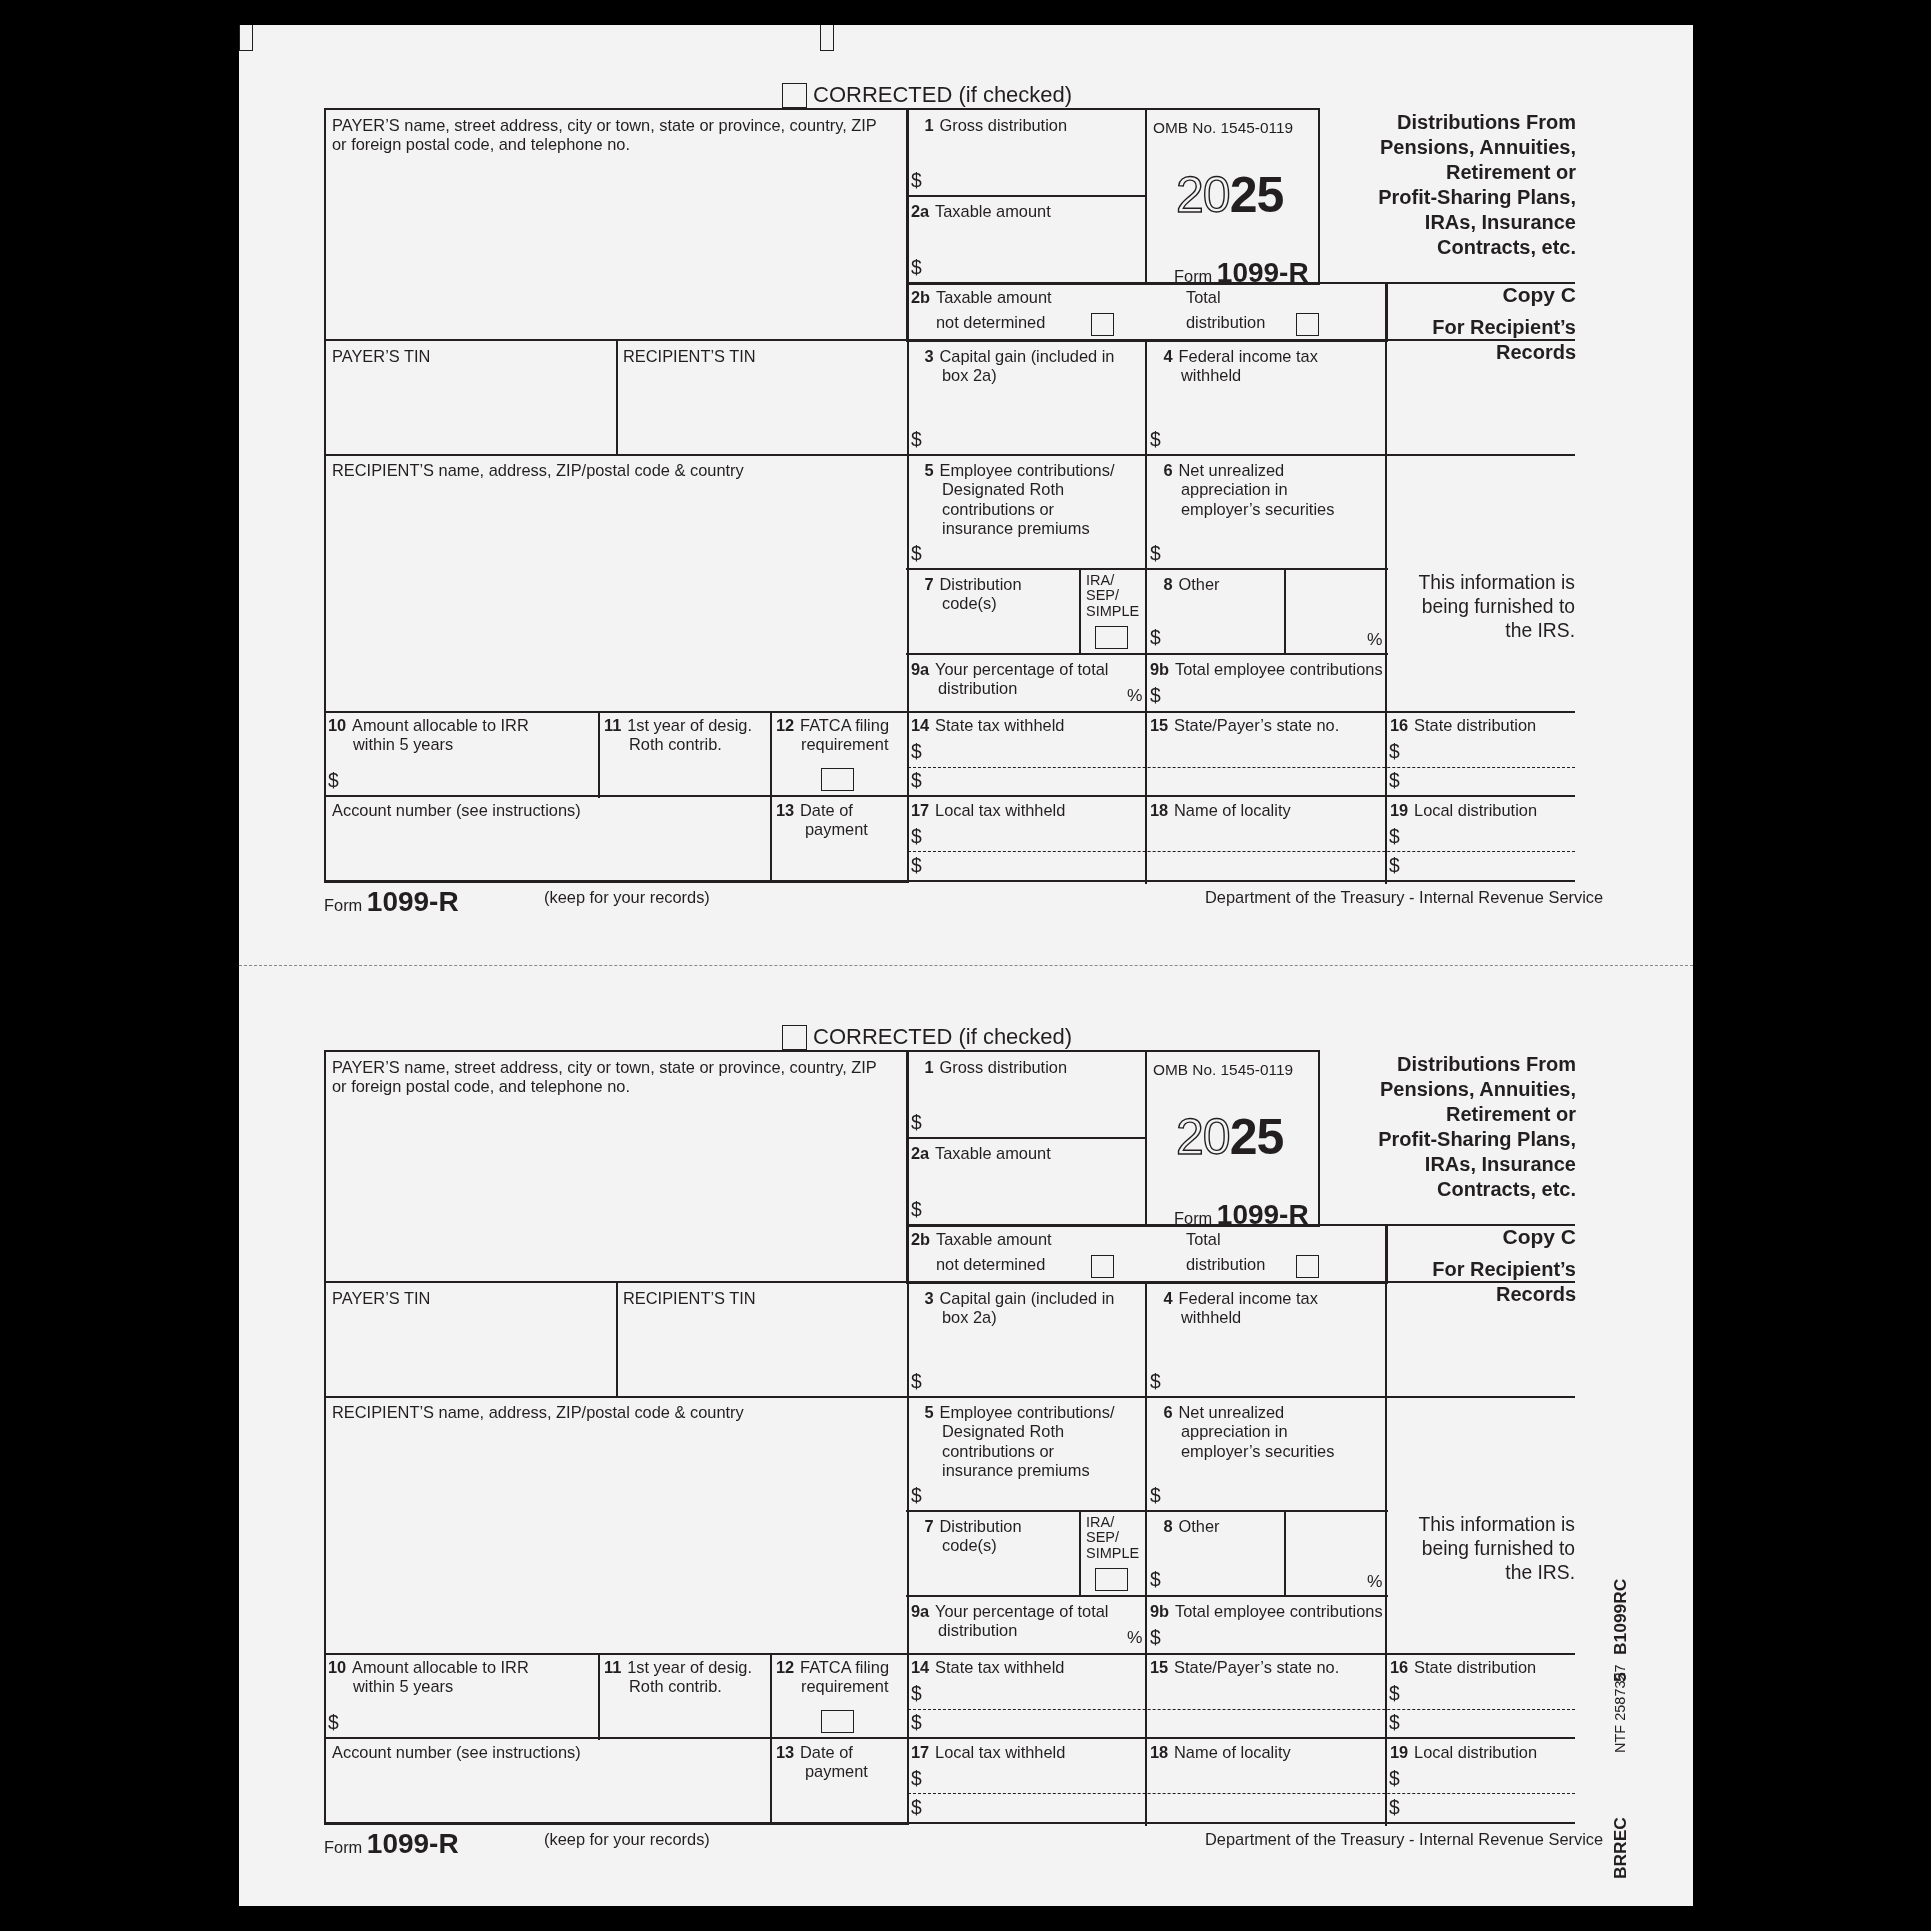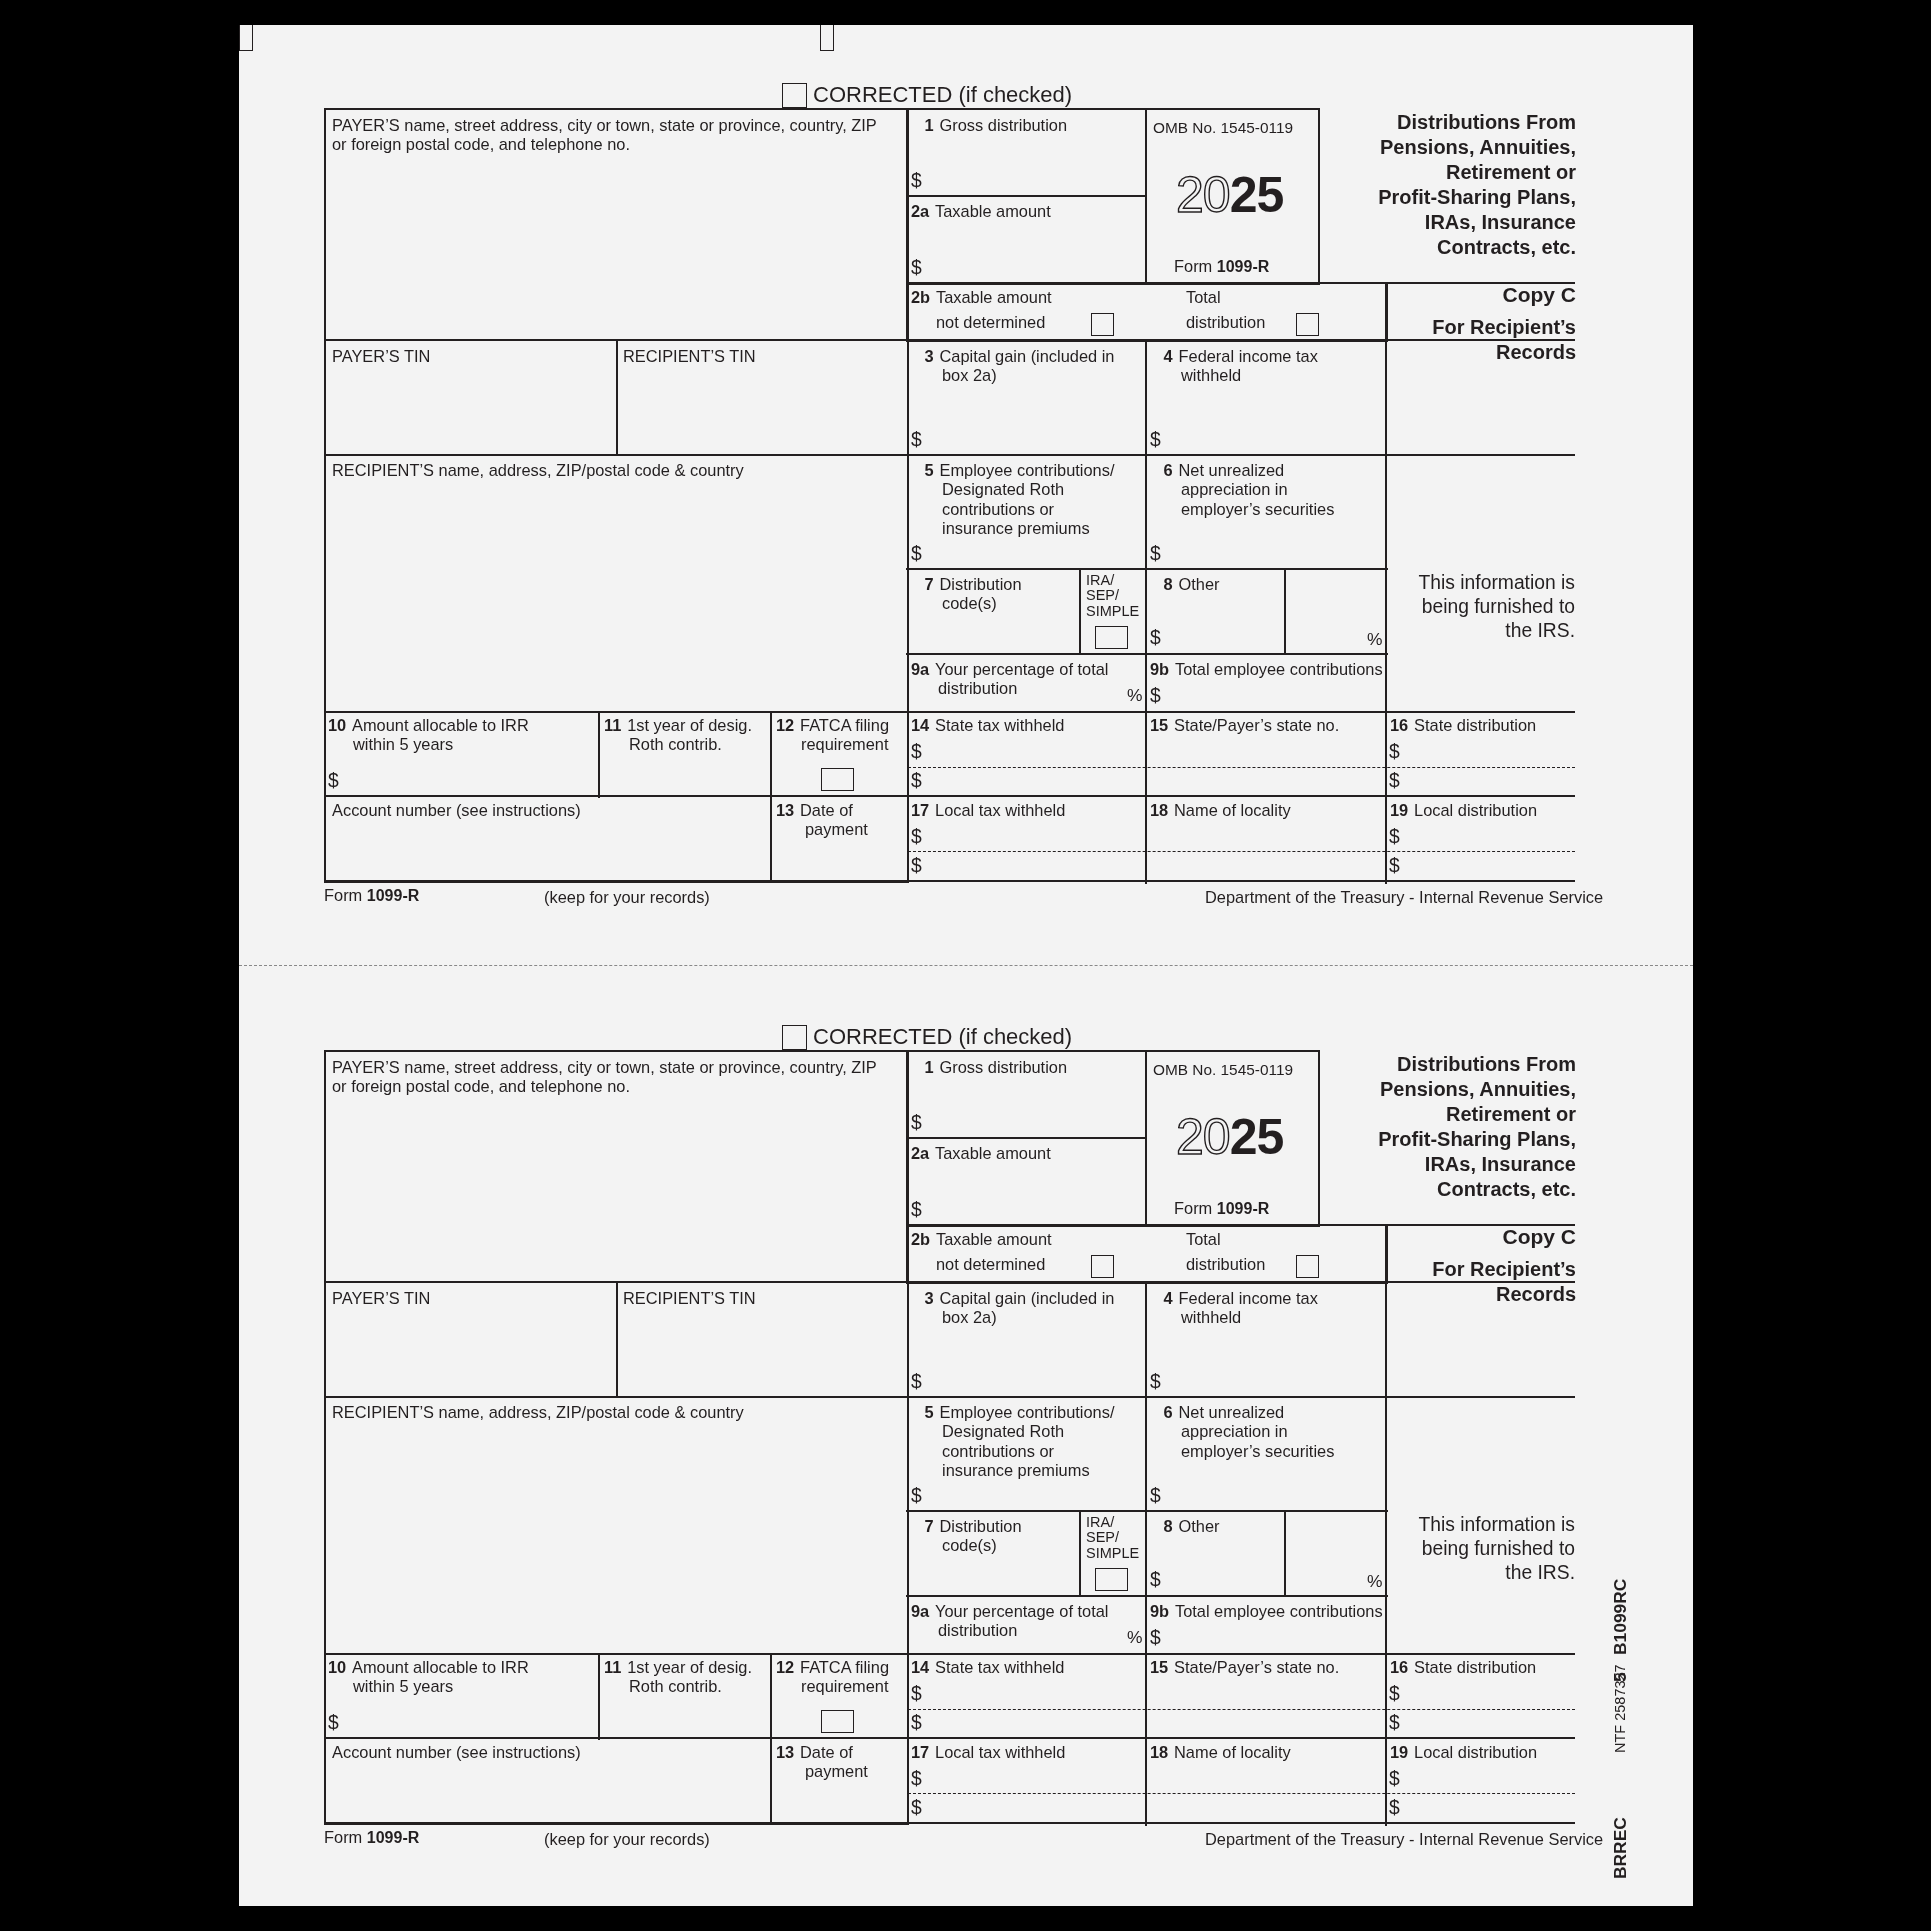--- a/index.html
+++ b/index.html
@@ -17,21 +17,21 @@
   .lbl { position:absolute; font-size:16.4px; line-height:19.3px; white-space:nowrap; }
   .num { font-weight:bold; display:inline-block; margin-right:5.8px; }
   .dollar { position:absolute; font-size:19.3px; }
   .pct { position:absolute; font-size:19.3px; }
   .chk { position:absolute; width:23px; height:23px; border:1.4px solid #231f20; box-sizing:border-box; background:#f3f3f3; cursor:pointer; }
   .chk-wide { width:33px; }
   .title-right { position:absolute; text-align:right; font-weight:bold; font-size:20px; line-height:25px; }
   .year { position:absolute; font-size:50px; font-weight:bold; letter-spacing:-1px; }
   .year .outline { color:#f3f3f3; -webkit-text-stroke:1.4px #231f20; font-weight:normal; }
   .formname { position:absolute; font-size:16.4px; }
-  .formname b { font-size:16px; }
+  .formname b { font-size:28px; }
   .side-text { position:absolute; font-weight:bold; font-size:17.4px; transform:rotate(-90deg); transform-origin:left top; white-space:nowrap; }
   .side-text.thin { font-weight:normal; font-size:14.5px; }
 </style>
 </head>
 <body>
 
 <div class="page">
   <div class="tab-mark" style="left:0;"></div>
   <div class="tab-mark" style="left:581px;"></div>
   <div class="perf"></div>

